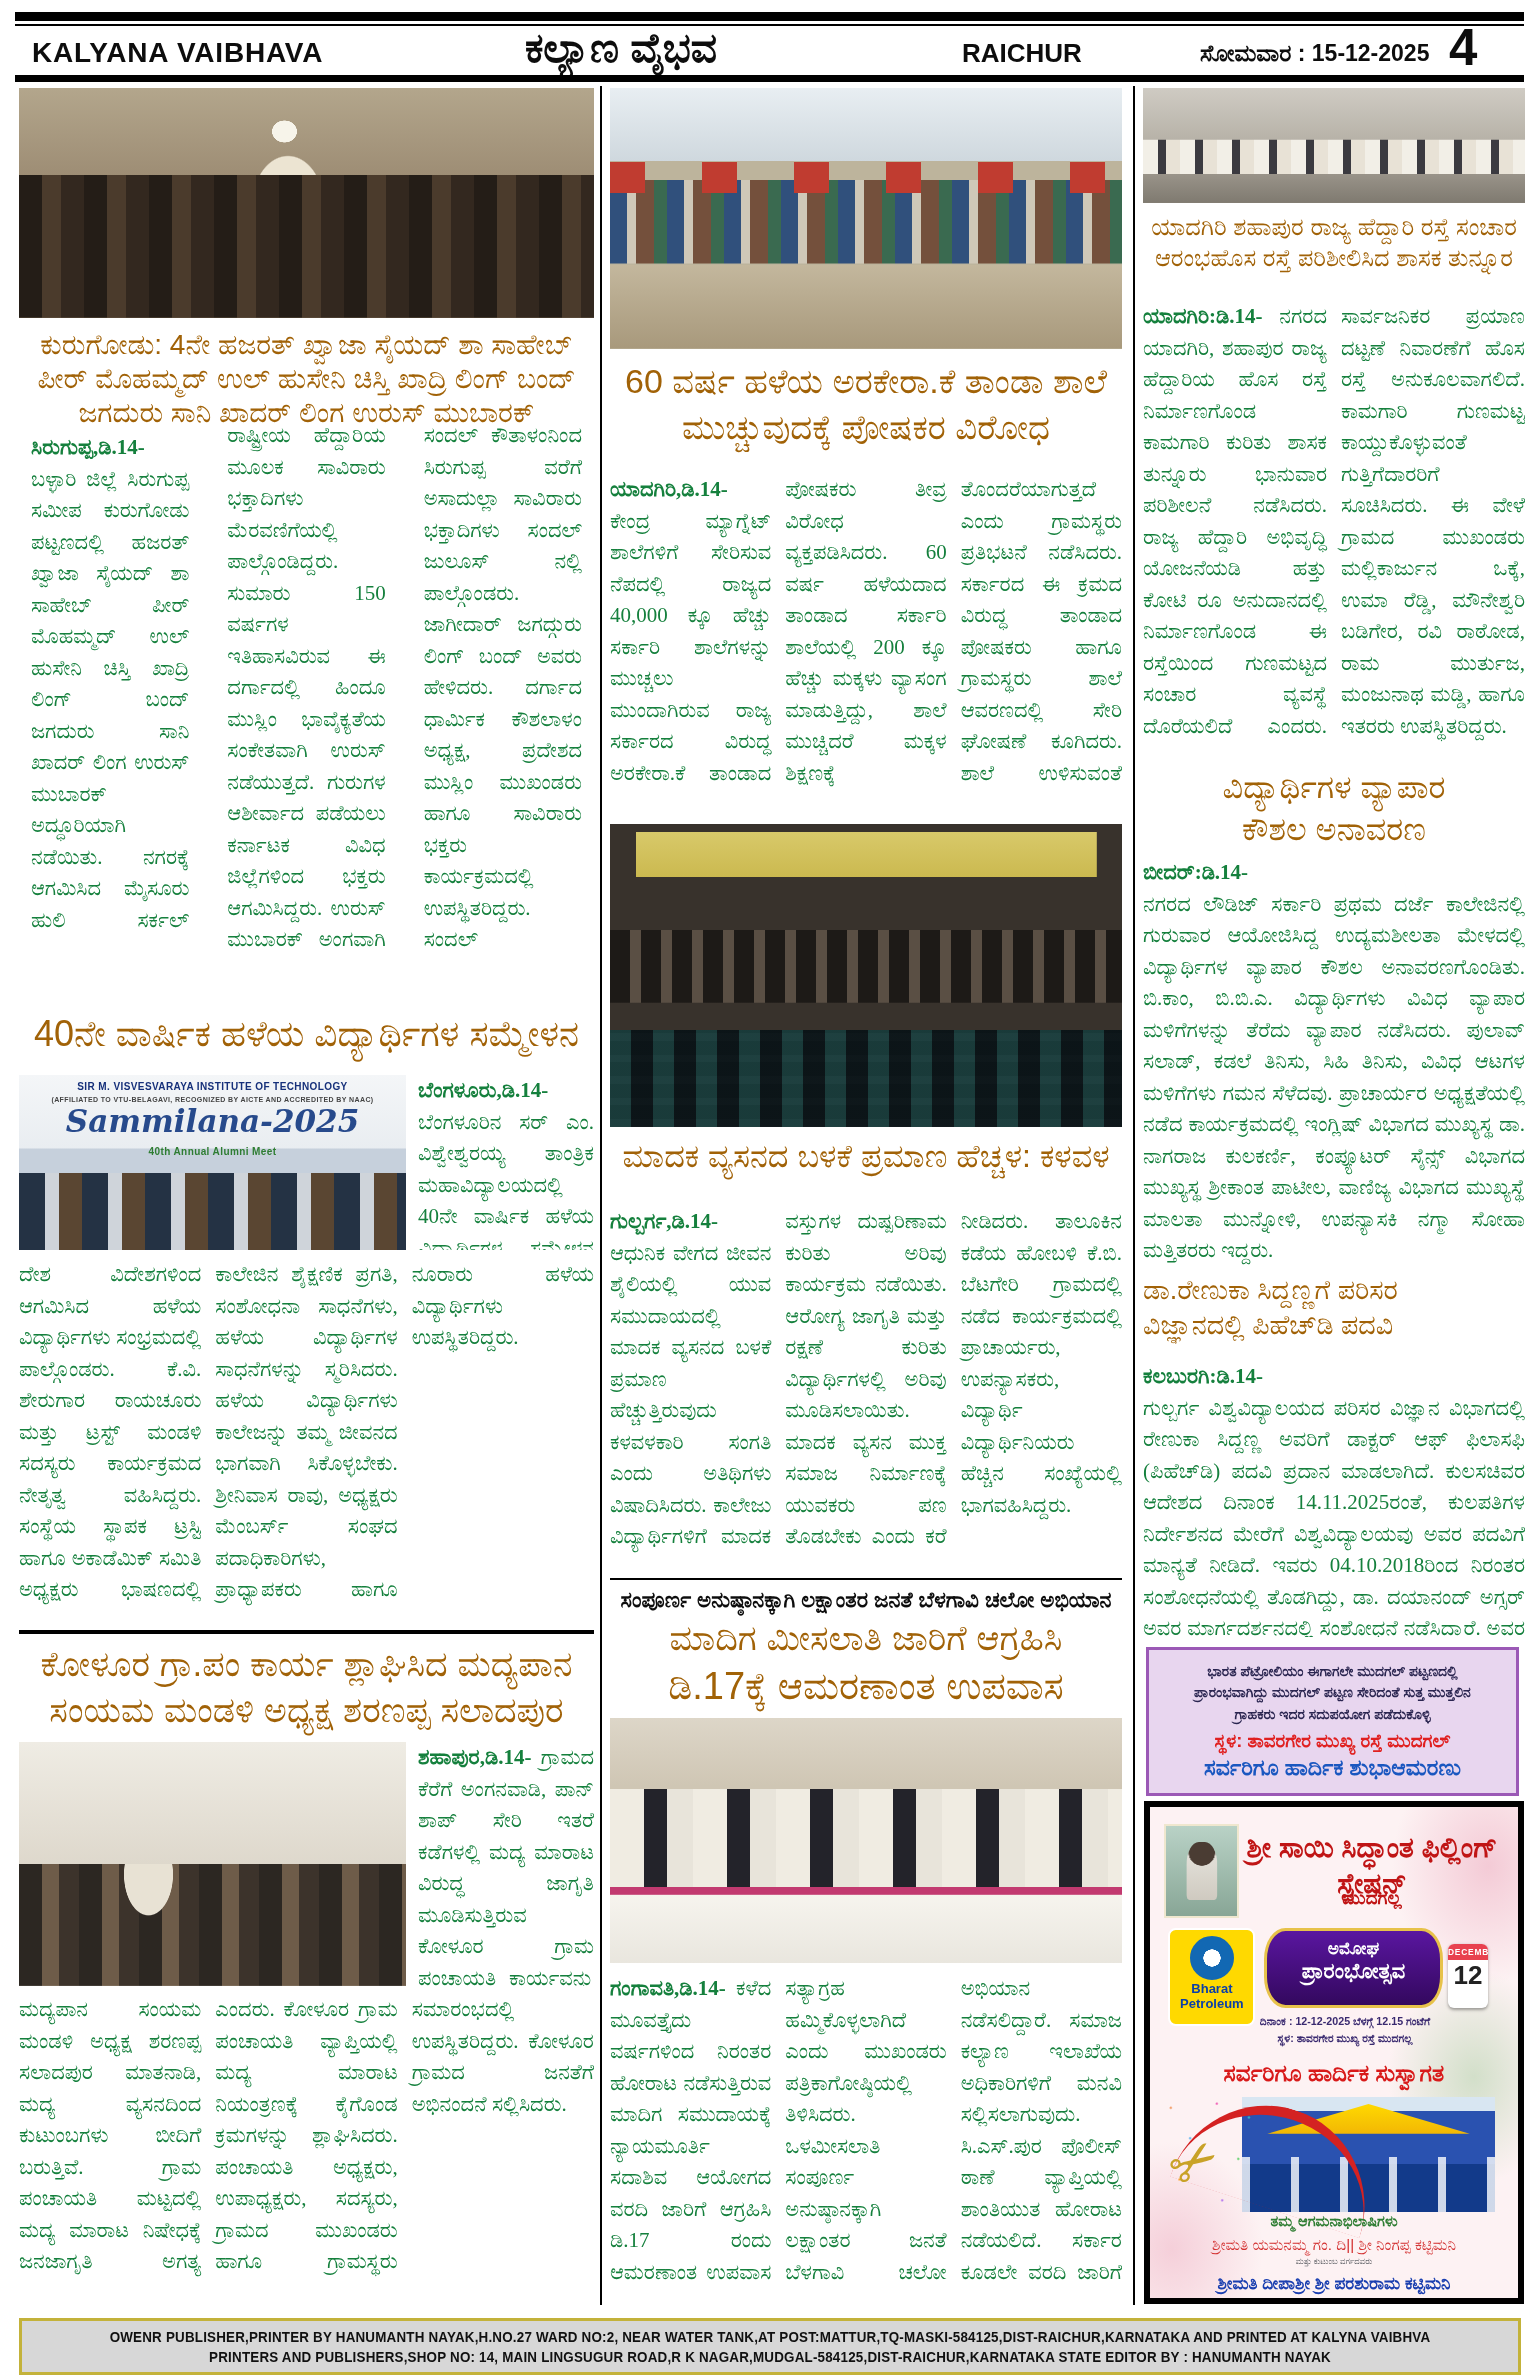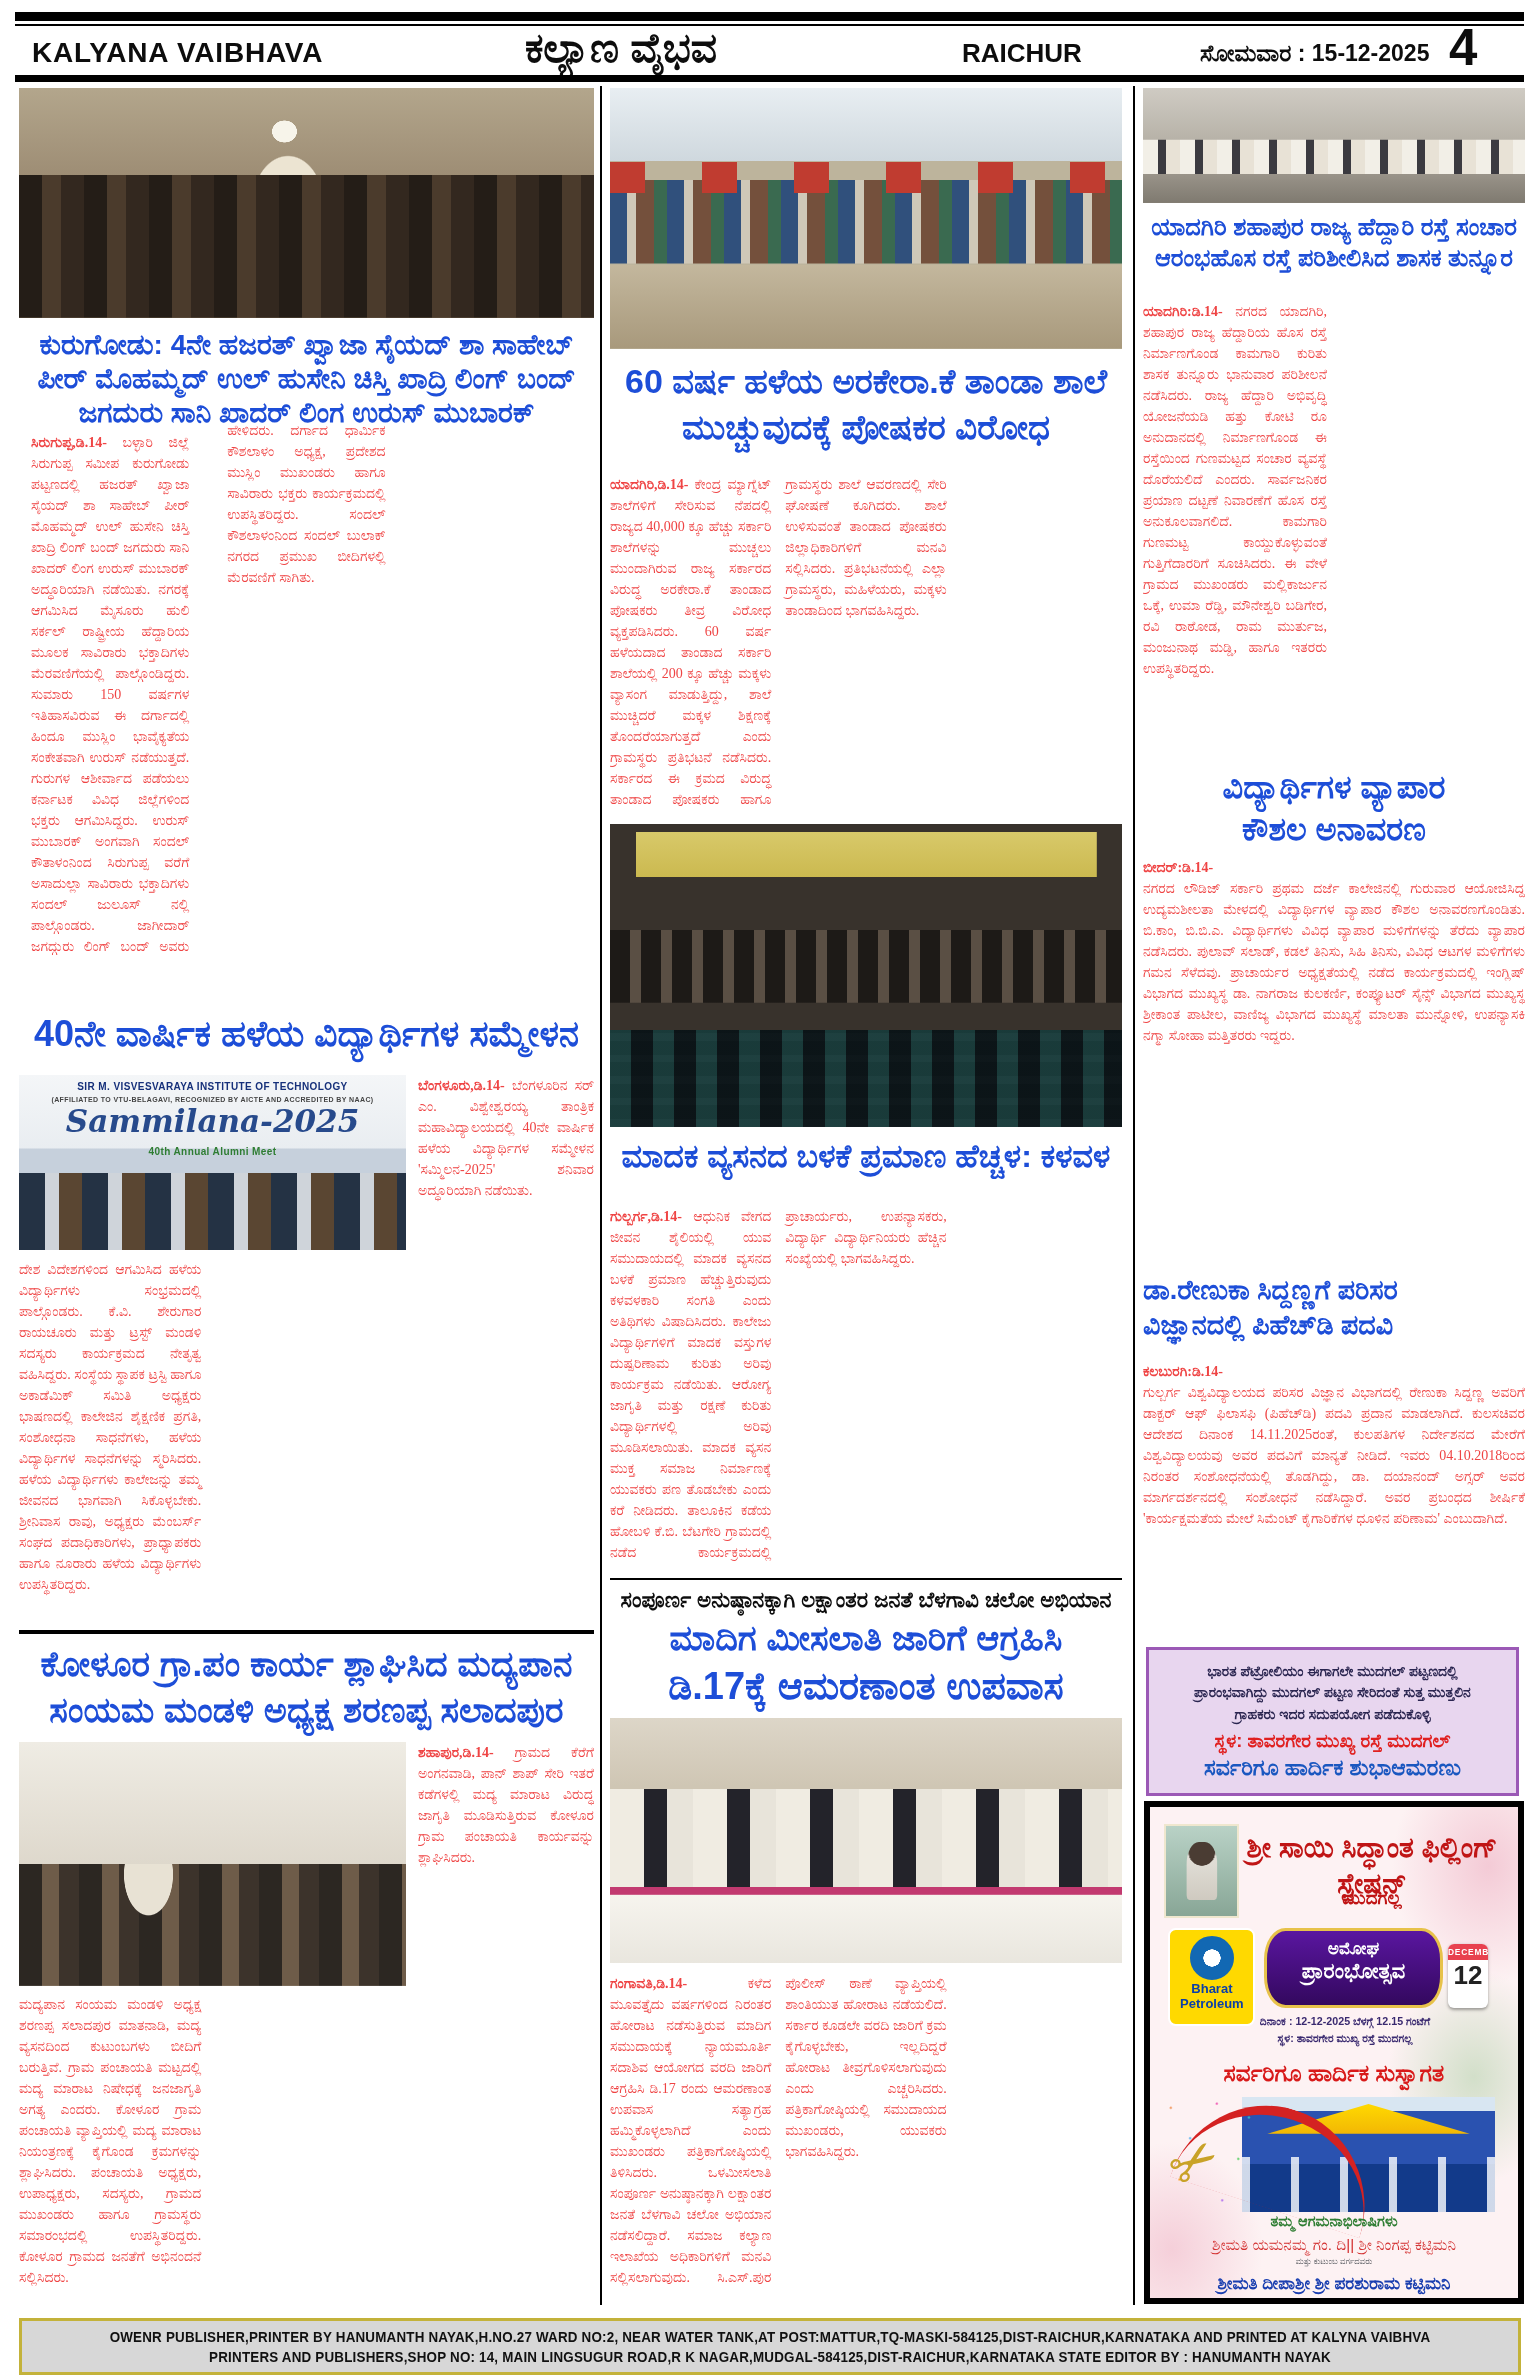--- a/index.html
+++ b/index.html
@@ -8,35 +8,35 @@
   .abs{position:absolute;}
   .hrule{position:absolute;background:#000;}
   .vrule{position:absolute;background:#000;width:1.5px;}
   
   .mast-en{font-size:28px;font-weight:900;letter-spacing:0.8px;}
   .mast-kn{font-size:41px;font-weight:900;}
   .mast-city{font-size:26px;font-weight:900;}
   .mast-date{font-size:23px;font-weight:900;}
   .mast-page{font-size:51px;font-weight:900;line-height:1;}
   
-  .hl{font-weight:700;text-align:center;color:#1d4ed8;line-height:1.22;}
+  .hl{font-weight:400;text-align:center;color:#a16207;line-height:1.22;}
   .hl-urus{font-size:28px;}
   .hl-school{font-size:34px;line-height:1.35;}
   .hl-highway{font-size:24px;text-align:center;line-height:1.3;}
   .hl-alumni{font-size:36px;}
   .hl-drug{font-size:32px;}
   .hl-biz{font-size:32px;line-height:1.3;}
   .hl-phd{font-size:27px;text-align:left;line-height:1.3;}
   .hl-kolur{font-size:35px;line-height:1.3;}
   .kicker{font-size:21.5px;font-weight:900;text-align:center;}
   .hl-madiga1{font-size:35px;}
   .hl-madiga2{font-size:38px;}
   
-  .bt{font-family:"Liberation Serif",serif;font-size:14px;line-height:1.5;
-      text-align:justify;color:#ef4444;overflow:hidden;}
+  .bt{font-family:"Liberation Serif",serif;font-size:21px;line-height:1.5;
+      text-align:justify;color:#15803d;overflow:hidden;}
   .bt b{font-weight:bold;}
   .c3{column-count:3;column-gap:14px;column-fill:auto;}
   .c2{column-count:2;column-gap:14px;column-fill:auto;}
   
   .photo{position:absolute;background-color:#9a9488;background-repeat:no-repeat;}
   #ph-urus{background-image:
      repeating-linear-gradient(90deg,#241d17 0 23px,#4b3b2c 23px 42px,#33281f 42px 65px),
      radial-gradient(closest-side,#f7f4ea 70%,transparent 72%),
      radial-gradient(closest-side,#ece4d2 70%,transparent 72%),
      linear-gradient(180deg,#b3a68c 0%,#94826a 55%,#6a5a47 100%);

